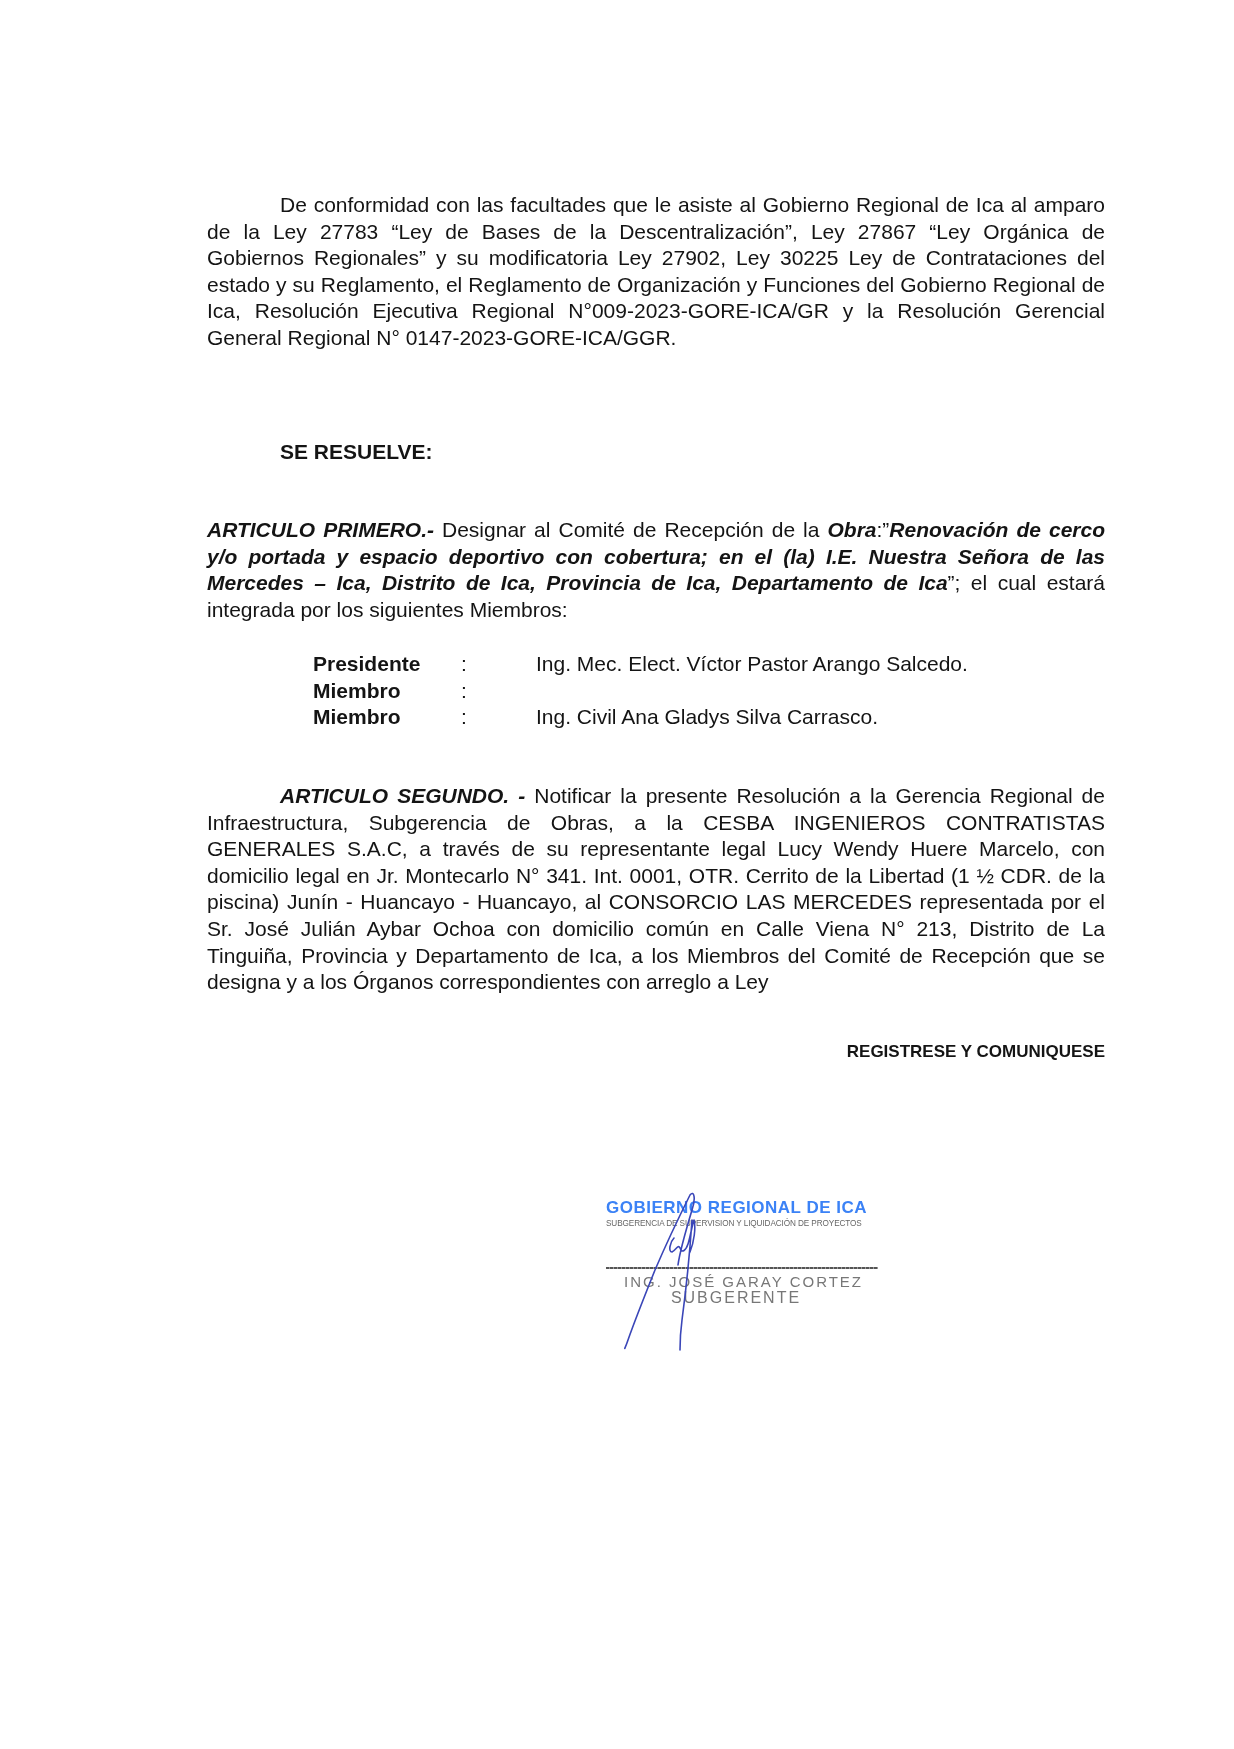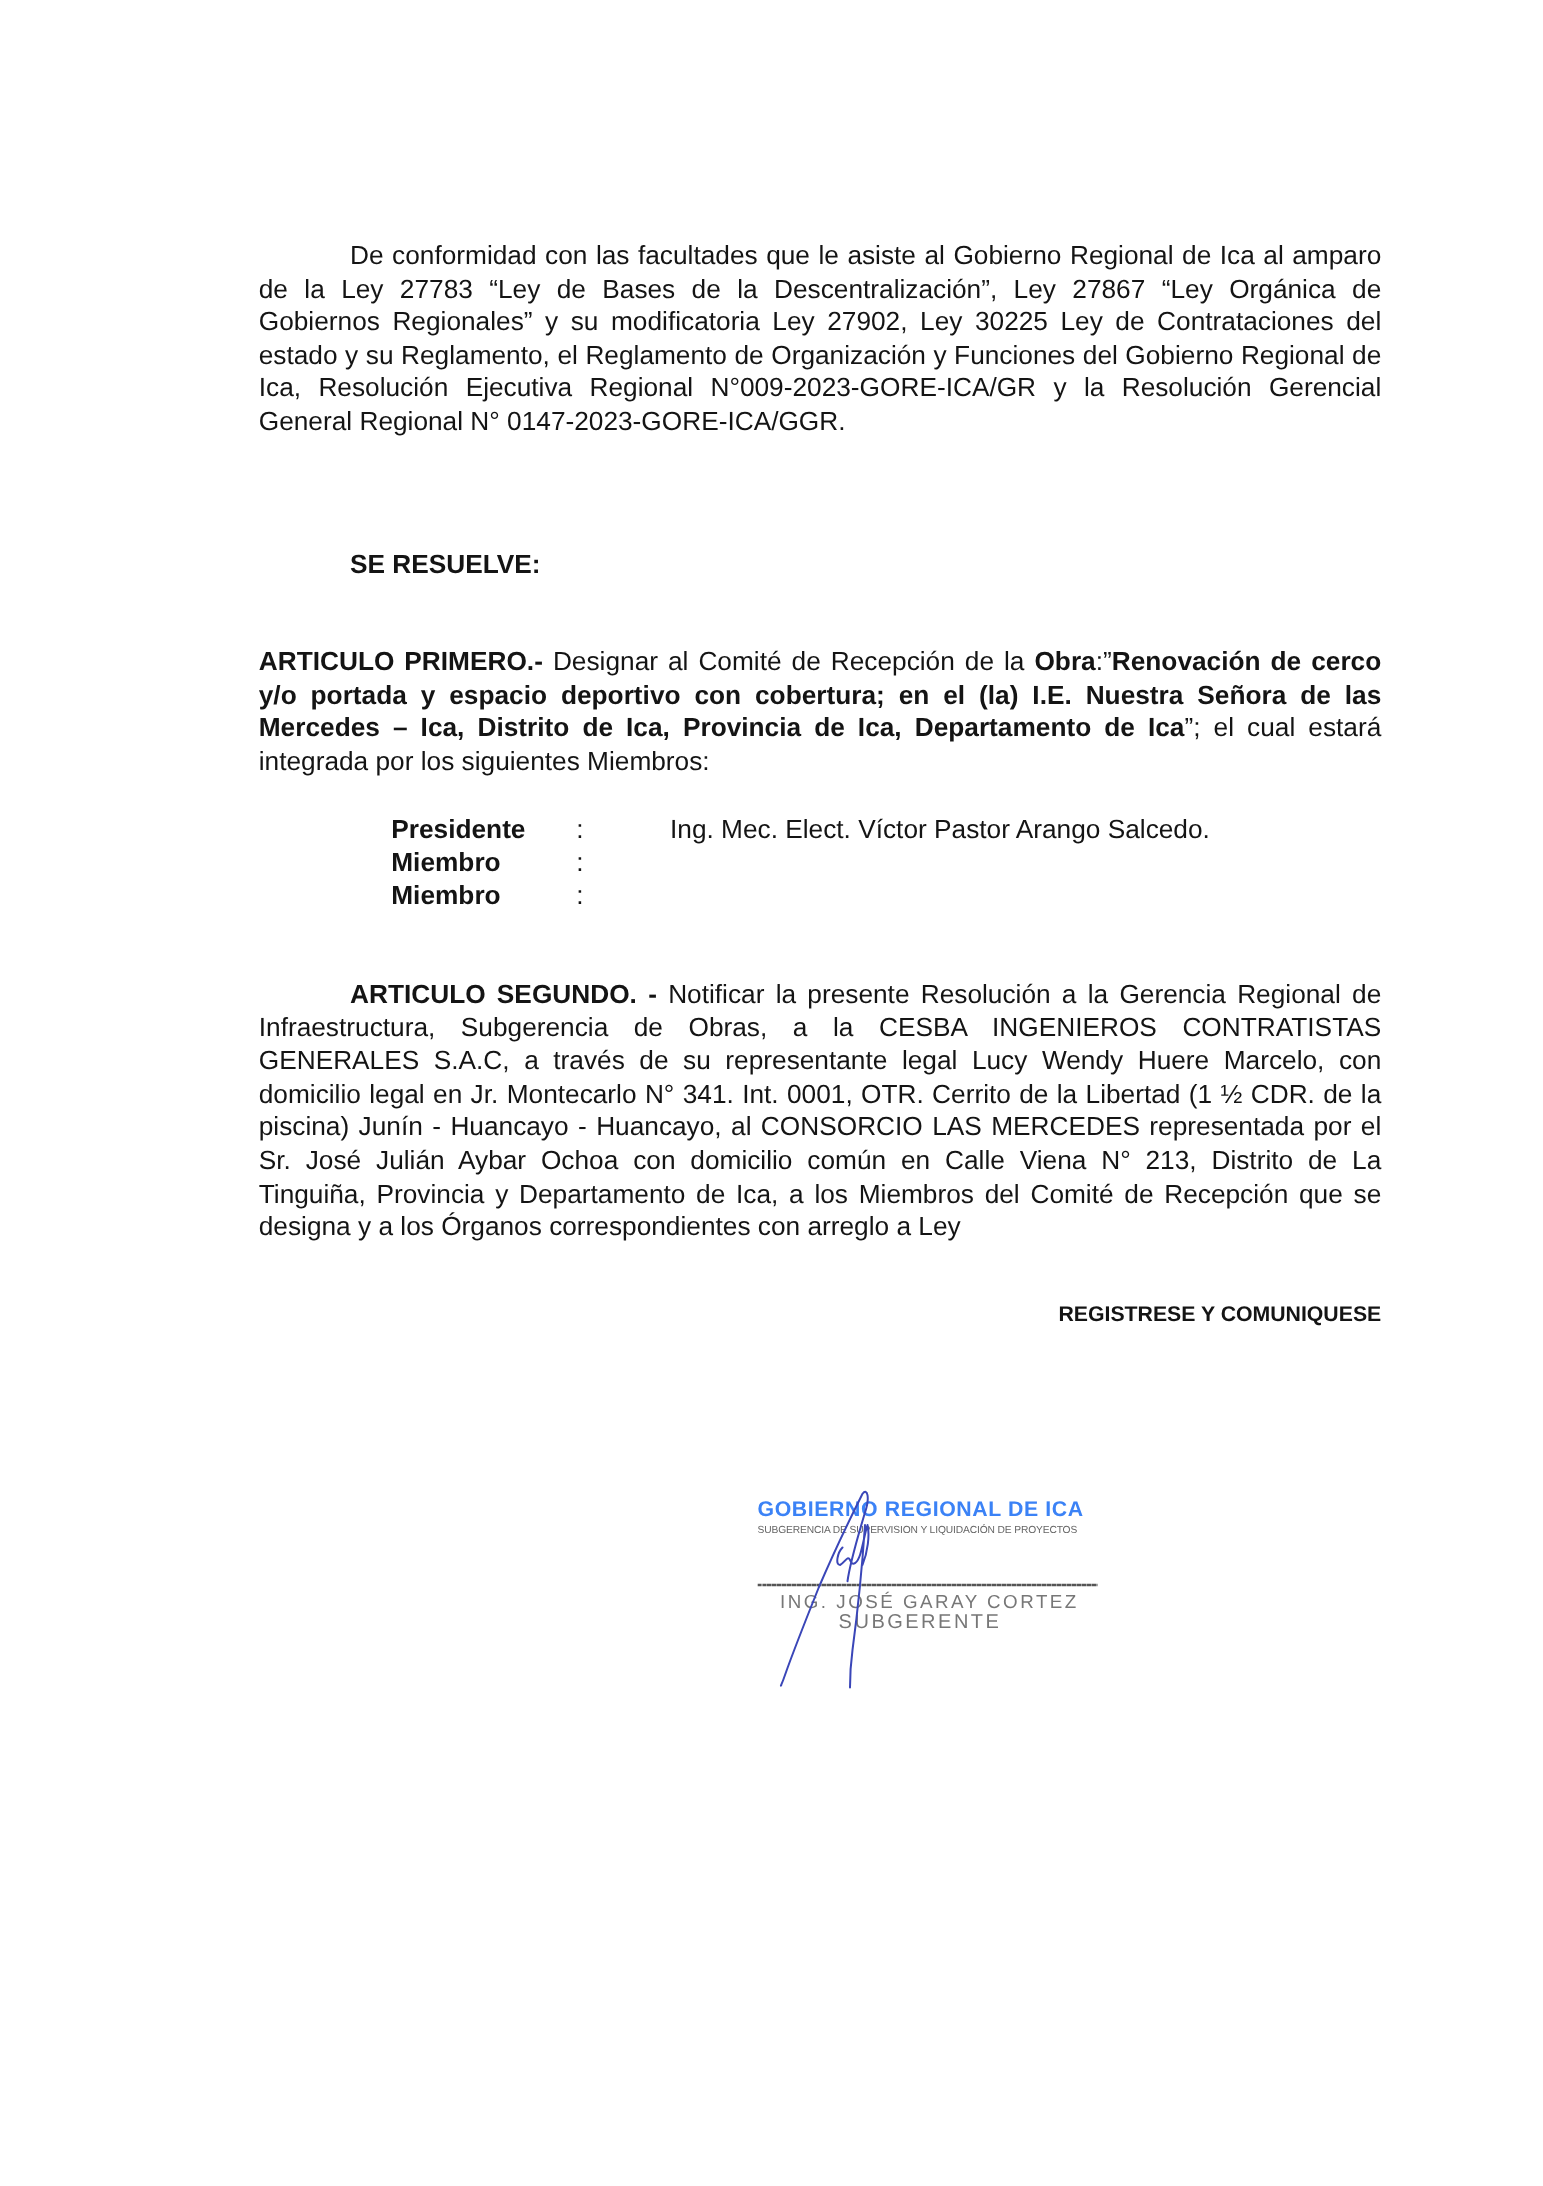--- a/index.html
+++ b/index.html
@@ -2,21 +2,21 @@
 <html><head>
   <meta charset="utf-8">
   <style>
     html, body { margin: 0; padding: 0; background: #ffffff; }
     body { width: 1234px; height: 1749px; position: relative; overflow: hidden;
            font-family: "Liberation Sans", sans-serif; color: #141414; }
     .page { position: absolute; left: 0; top: 0; width: 1234px; height: 1749px; background: #fff; }
     .para { position: absolute; left: 207px; width: 898px; font-size: 21px; line-height: 26.6px;
             text-align: justify; margin: 0; }
     .indent { text-indent: 73px; }
-    .b { font-weight: bold; }
+    .b { font-weight: bold; font-style: italic; }
     #p-intro { top: 192px; }
     #se-resuelve { position: absolute; left: 280px; top: 440px; font-size: 21px; font-weight: bold; margin: 0; }
     #art1 { top: 517px; }
     .members { position: absolute; left: 280px; top: 651px; font-size: 21px; line-height: 26.6px; }
     .mrow { display: flex; height: 26.6px; margin-left: 33px; }
     .mrole { width: 148px; font-weight: bold; }
     .mcolon { width: 75px; }
     .mname { }
     #art2 { top: 783px; }
     #registrese { position: absolute; right: 129px; top: 1042px; font-size: 17px; font-weight: bold; margin: 0; }
@@ -51,20 +51,21 @@
       <span class="mcolon">:</span>
       <span class="mname">Ing. Mec. Elect. Víctor Pastor Arango Salcedo.</span>
     </div>
     <div class="mrow">
       <span class="mrole">Miembro</span>
       <span class="mcolon">:</span>
     </div>
     <div class="mrow">
       <span class="mrole">Miembro</span>
       <span class="mcolon">:</span>
+      <span class="mname">Ing. Civil Ana Gladys Silva Carrasco.</span>
     </div>
   </div>
 
   <p class="para indent" id="art2"><span class="b">ARTICULO SEGUNDO. -</span><span> Notificar la presente Resolución a la Gerencia Regional de Infraestructura, Subgerencia de Obras, a la CESBA INGENIEROS CONTRATISTAS GENERALES S.A.C, a través de su representante legal Lucy Wendy Huere Marcelo, con domicilio legal en Jr. Montecarlo N° 341. Int. 0001, OTR. Cerrito de la Libertad (1 ½ CDR. de la piscina) Junín - Huancayo - Huancayo, al CONSORCIO LAS MERCEDES representada por el Sr. José Julián Aybar Ochoa con domicilio común en Calle Viena N° 213, Distrito de La Tinguiña, Provincia y Departamento de Ica, a los Miembros del Comité de Recepción que se designa y a los Órganos correspondientes con arreglo a Ley</span></p>
 
   <p id="registrese">REGISTRESE Y COMUNIQUESE</p>
 
   <div class="stamp">
     <div class="stamp-title">GOBIERNO REGIONAL DE ICA</div>
     <div class="stamp-sub">SUBGERENCIA DE SUPERVISION Y LIQUIDACIÓN DE PROYECTOS</div>

